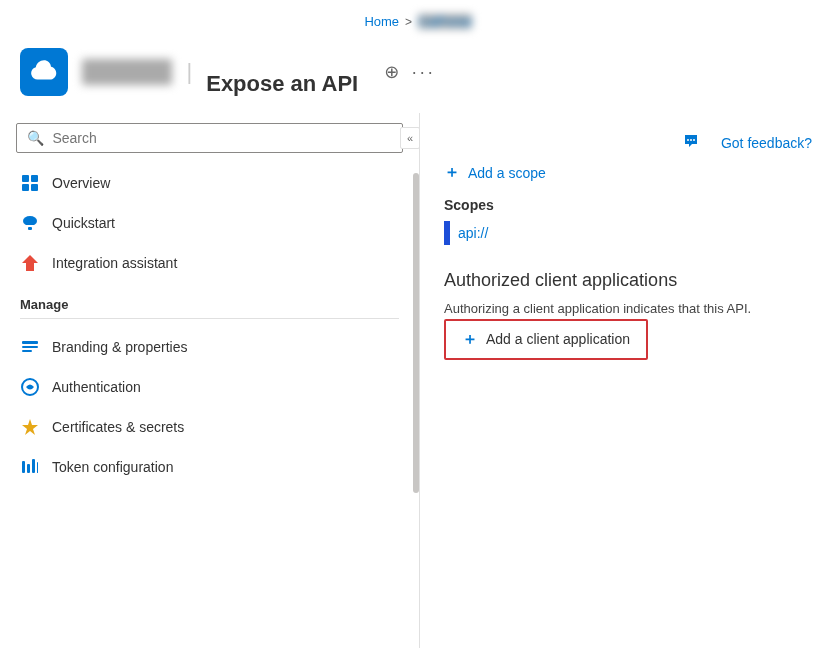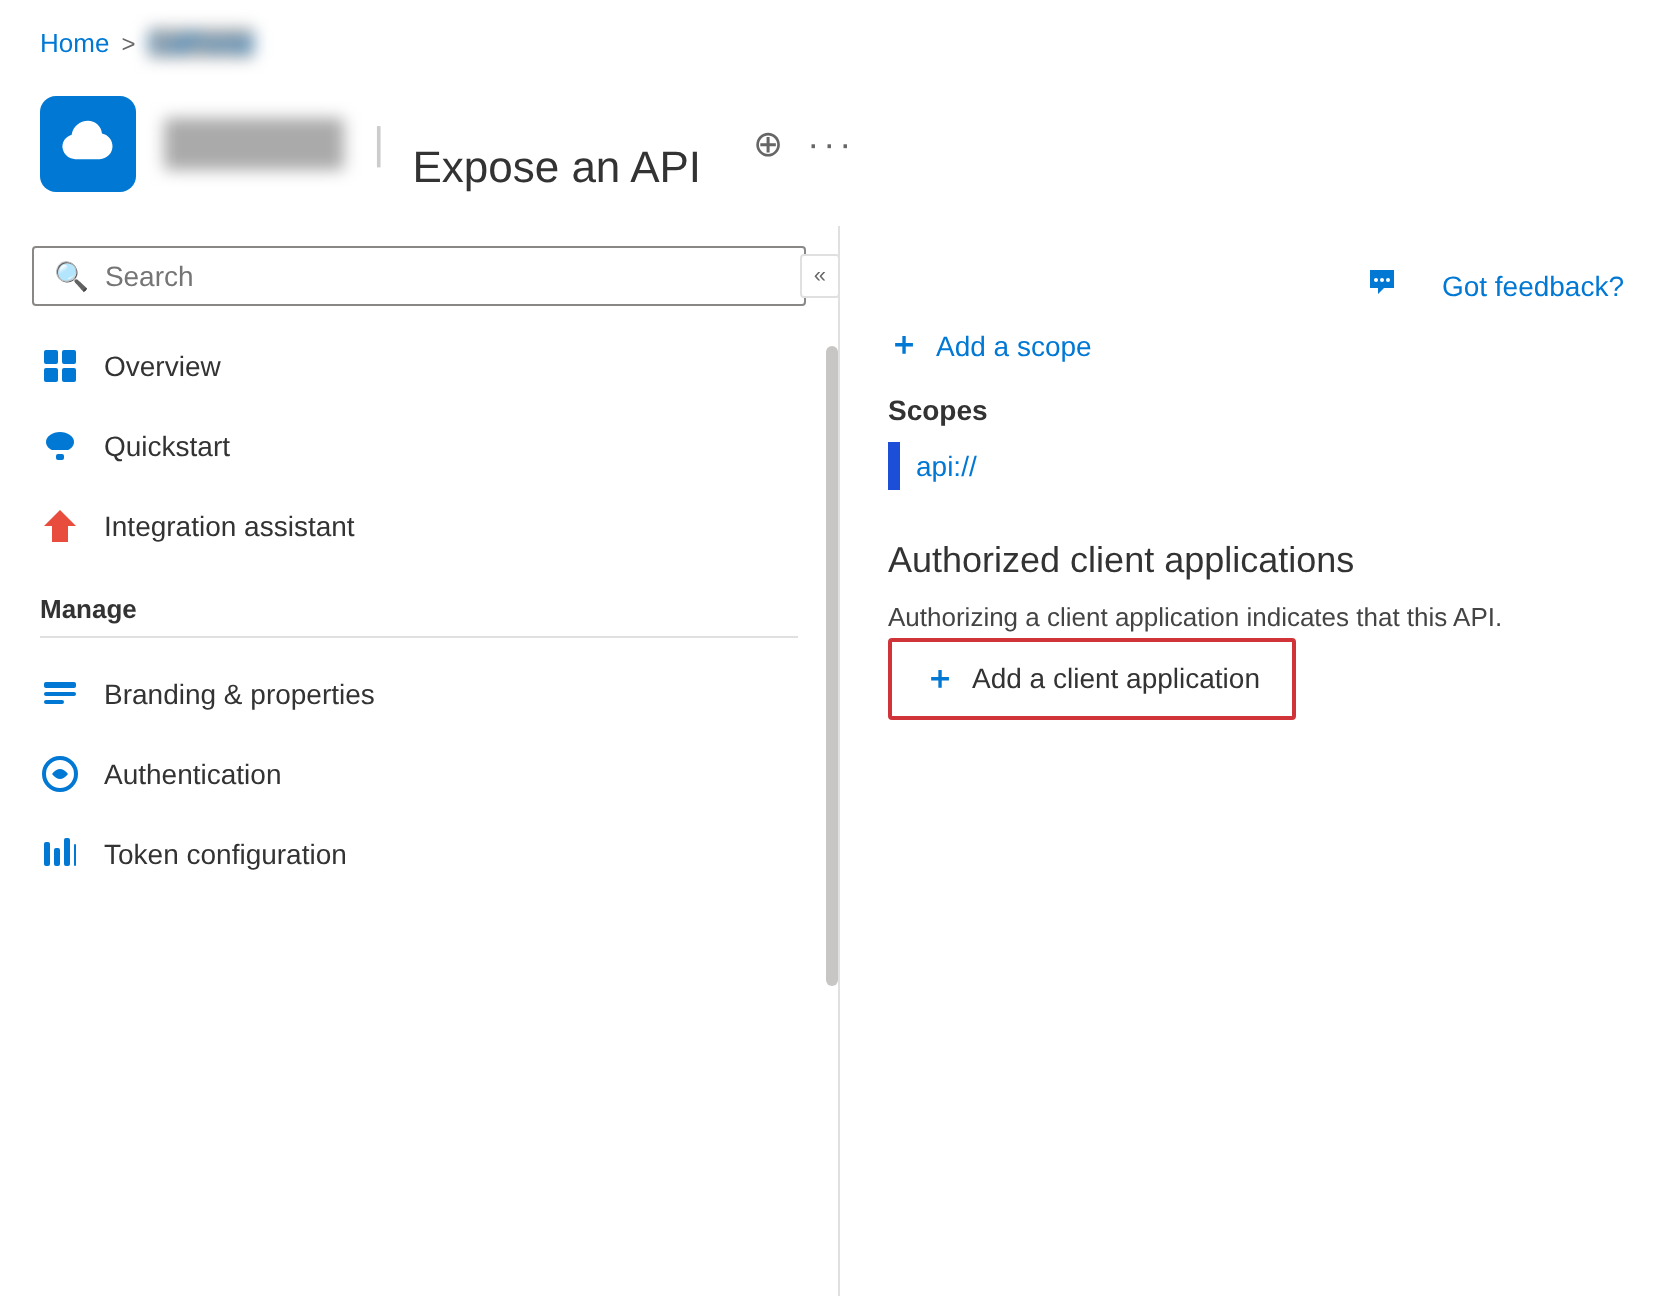--- a/index.html
+++ b/index.html
@@ -1,28 +1,28 @@
 <!DOCTYPE html>
 <html><head>
   <meta charset="utf-8">
   <style>
     * { margin: 0; padding: 0; box-sizing: border-box; }
     body { font-family: 'Segoe UI', sans-serif; font-size: 14px; color: #333; background: #fff; width: 836px; height: 655px; overflow: hidden; }
 
     
-    .breadcrumb { display: flex; align-items: center; gap: 6px; padding: 14px 20px 10px 20px; font-size: 13px; }
+    .breadcrumb { display: flex; align-items: center; gap: 6px; padding: 14px 20px 10px 20px; font-size: 13px; justify-content: center; }
     .breadcrumb a { color: #0078d4; text-decoration: none; }
     .breadcrumb .sep { color: #666; font-size: 12px; }
     .breadcrumb .current { color: #0078d4; }
 
     
     .header { display: flex; align-items: center; padding: 8px 20px 16px 20px; gap: 14px; }
     .header-icon { width: 48px; height: 48px; background: #0078d4; border-radius: 8px; display: flex; align-items: center; justify-content: center; }
     .header-icon svg { fill: white; width: 28px; height: 28px; }
-    .header-title { font-size: 22px; font-weight: 400; color: #333; margin-top: 24px; }
+    .header-title { font-size: 22px; font-weight: 700; color: #333; margin-top: 24px; }
     .header-app-name { font-size: 22px; color: #888; font-weight: 400; }
     .header-divider { color: #ccc; font-size: 22px; margin: 0 6px; }
     .header-actions { display: flex; align-items: center; gap: 12px; margin-left: 12px; }
     .header-actions .pin-icon, .header-actions .more-icon { color: #666; cursor: pointer; font-size: 16px; }
 
     
     .main-layout { display: flex; height: calc(655px - 120px); }
 
     
     .sidebar { width: 420px; border-right: 1px solid #e0e0e0; display: flex; flex-direction: column; padding: 0; position: relative; }
@@ -148,20 +148,28 @@
     <div class="nav-item">
       <div class="nav-icon">
         <svg width="18" height="18" viewBox="0 0 18 18">
           <circle cx="9" cy="9" r="8" fill="none" stroke="#0078d4" stroke-width="2"></circle>
           <path d="M5 9 Q9 4 13 9 Q9 14 5 9" fill="#0078d4"></path>
         </svg>
       </div>
       <span>Authentication</span>
     </div>
 
+    <div class="nav-item">
+      <div class="nav-icon">
+        <svg width="18" height="18" viewBox="0 0 18 18">
+          <path d="M9 1 L11 7 H17 L12 11 L14 17 L9 13 L4 17 L6 11 L1 7 H7 Z" fill="#e6a817"></path>
+        </svg>
+      </div>
+      <span>Certificates &amp; secrets</span>
+    </div>
 
     <div class="nav-item">
       <div class="nav-icon">
         <svg width="18" height="18" viewBox="0 0 18 18" fill="#0078d4">
           <rect x="1" y="3" width="3" height="12" rx="1"></rect>
           <rect x="6" y="6" width="3" height="9" rx="1"></rect>
           <rect x="11" y="1" width="3" height="14" rx="1"></rect>
           <rect x="16" y="4" width="1" height="11" rx="0.5"></rect>
         </svg>
       </div>

